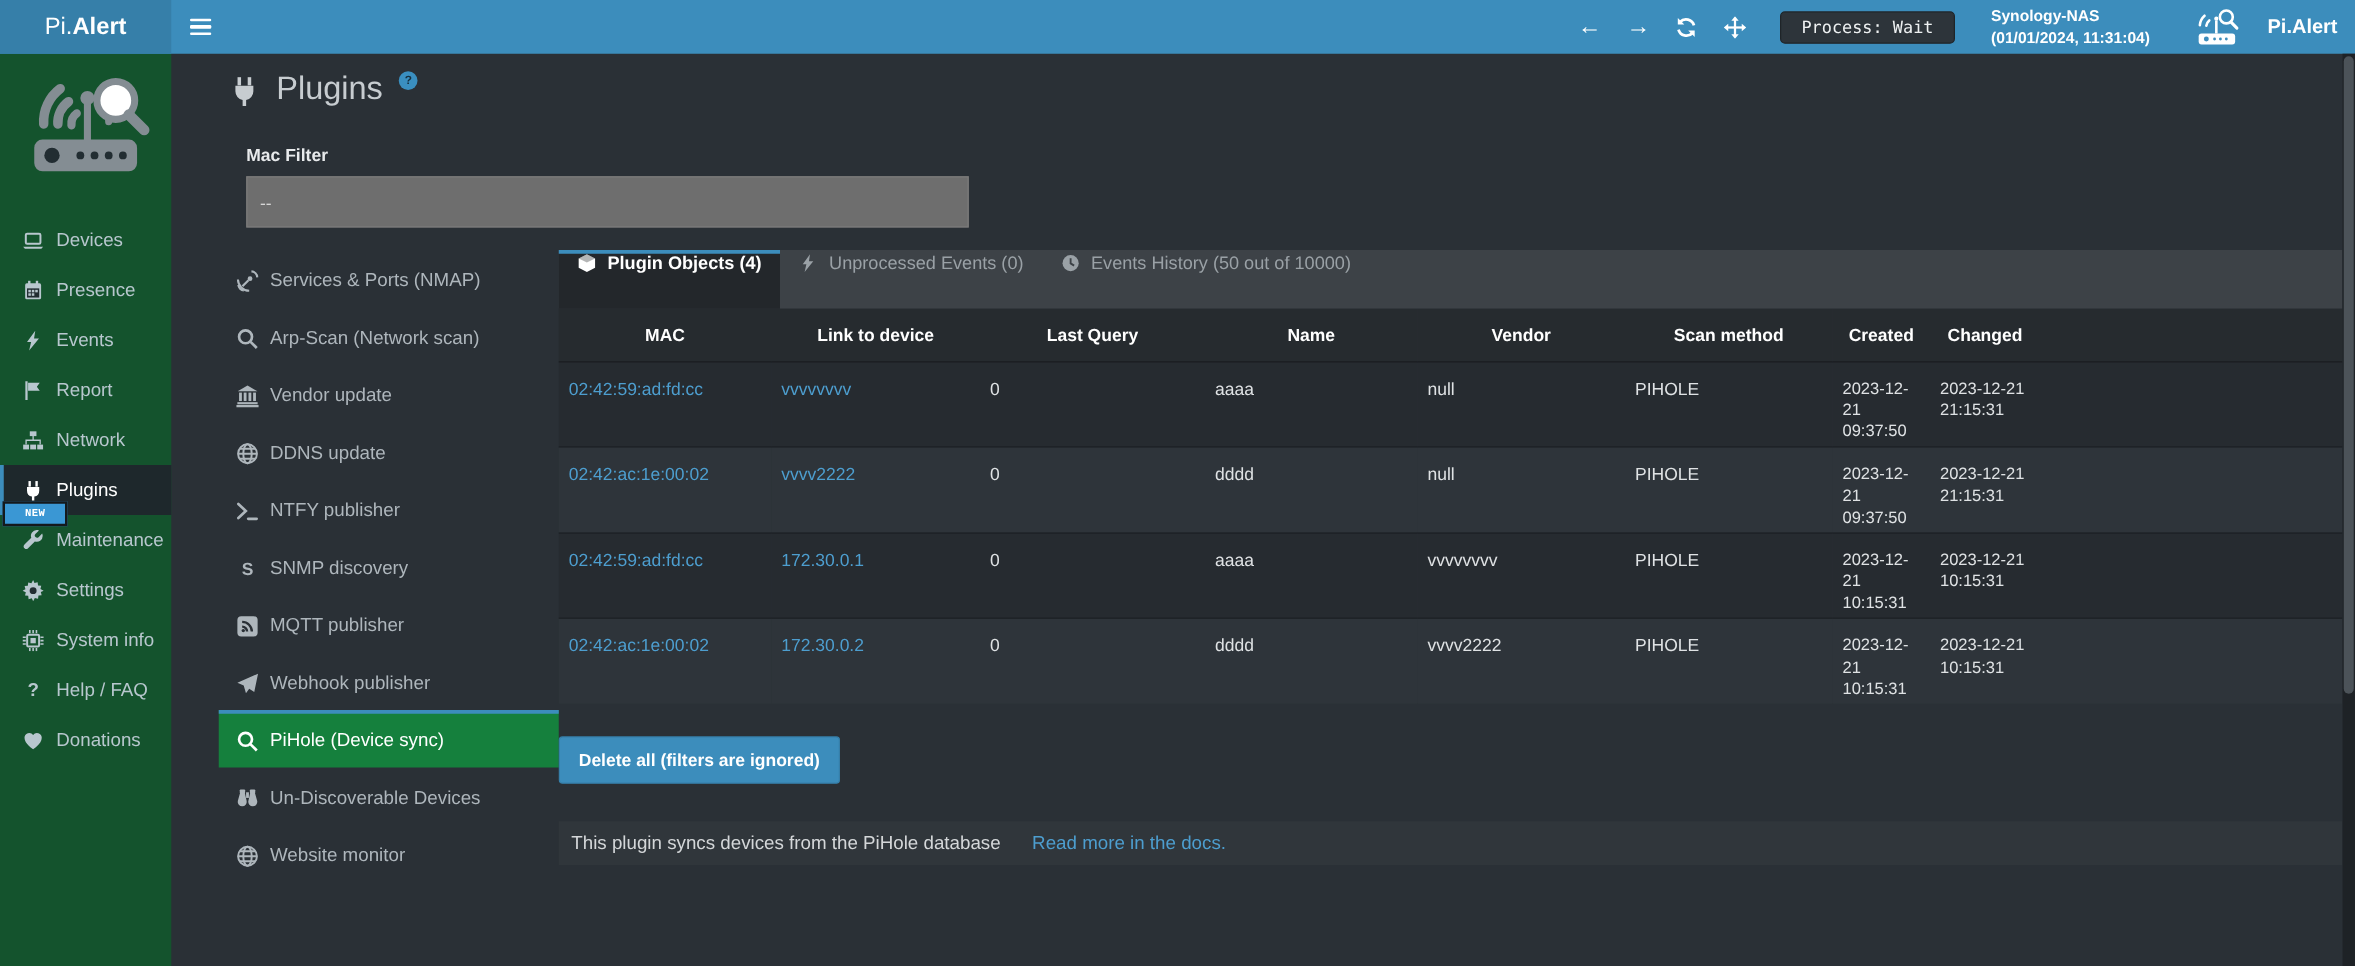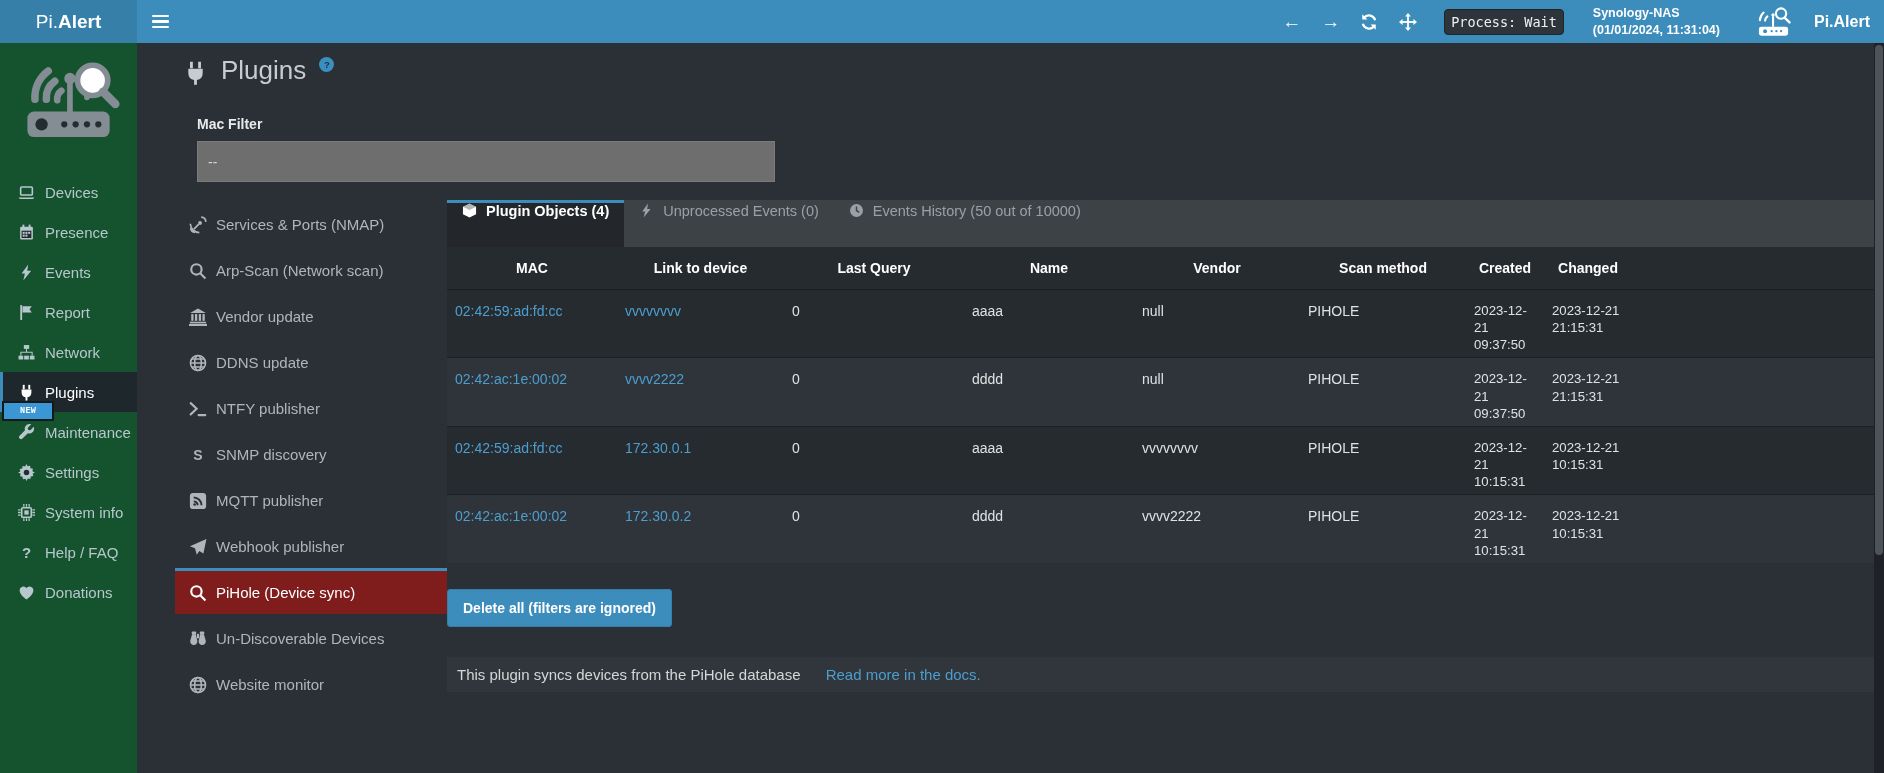--- a/index.html
+++ b/index.html
@@ -11,21 +11,21 @@
   [data-icon] svg { width:100%; height:100%; display:block; }
 
   
   .navbar { position:absolute; top:0; left:0; right:0; height:43px; background:#3c8dbc; display:flex; align-items:stretch; z-index:10; }
   .logo { width:137px; background:#367fa9; color:#fff; font-size:19px; line-height:43px; text-align:center; text-decoration:none; flex:none; }
   .logo b { font-weight:700; }
   .hamburger { width:46px; display:flex; flex-direction:column; justify-content:center; align-items:center; gap:3px; cursor:pointer; }
   .hamburger span { width:17px; height:2.5px; background:#fff; border-radius:1px; display:block; }
   .nav-right { margin-left:auto; display:flex; align-items:center; column-gap:21px; padding-right:14px; color:#fff; }
   .nav-ic { width:18px; height:18px; color:#fff; font-size:19px; line-height:18px; text-align:center; cursor:pointer; }
-  .process-badge { font-family:"DejaVu Sans Mono","Liberation Mono",monospace; font-size:13.5px; color:#eef1f2; background:#2d343a; border:1px solid #1f2428; border-radius:4px; padding:4px 6px; margin-left:6px;text-align:right; }
+  .process-badge { font-family:"DejaVu Sans Mono","Liberation Mono",monospace; font-size:13.5px; color:#eef1f2; background:#2d343a; border:1px solid #1f2428; border-radius:4px; padding:4px 16px; margin-left:6px;text-align:right; }
   .host { font-size:12.5px; font-weight:700; line-height:1.35; margin-left:8px; }
   .mini-router { width:38px; height:32px; margin-left:14px; }
   .brand-right { color:#fff; font-weight:700; font-size:16px; text-decoration:none; }
 
   
   .sidebar { position:absolute; left:0; top:39px; bottom:0; width:137px; background:#14532d; z-index:5; }
   .side-logo { width:104px; height:96px; margin:17px auto 20px; }
   .side-item { display:flex; align-items:center; height:40px; padding-left:18px; gap:10px; color:#b8c7ce; font-size:15px; text-decoration:none; position:relative; cursor:pointer; }
   .side-item.active { background:#1e282c; border-left:3px solid #3c8dbc; padding-left:15px; color:#fff; }
   .si-icon { width:17px; height:17px; flex:none; display:flex; align-items:center; justify-content:center; font-size:15px; font-weight:700; }
@@ -39,21 +39,21 @@
   .help-badge { width:15px; height:15px; border-radius:50%; background:#3a8fc0; color:#16303f; font-size:9.5px; font-weight:700; display:flex; align-items:center; justify-content:center; margin-top:1px; cursor:pointer; }
   .filter-block { margin:24px 0 0 60px; }
   .filter-block label { display:block; font-size:14px; font-weight:700; color:#e8eaec;margin-top:28px; }
   .filter-block input { margin-top:9px; width:578px; height:41px; background:#6e6e6e; border:1px solid #7b7b7b; color:#d6d6d6; font-size:14px; padding:0 10px; font-family:inherit; outline:none; }
 
   .main-row { display:flex; align-items:flex-start; margin:18px 0 0 38px; }
 
   
   .plugins-nav { width:272px; flex:none; }
   .plugin-item { display:flex; align-items:center; height:46px; padding-left:14px; gap:9px; font-size:15px; color:#aeb6bc; cursor:pointer; border-top:3px solid transparent;text-align:right; }
-  .plugin-item.active { background:#7f1d1d; border-top-color:#3c8dbc; color:#fff; }
+  .plugin-item.active { background:#15803d; border-top-color:#3c8dbc; color:#fff; }
   .pi-icon { width:18px; height:18px; flex:none; display:flex; align-items:center; justify-content:center; font-size:14px; font-weight:700; }
 
   
   .right-panel { flex:1; min-width:0; }
   .tabs { display:flex; background:#3d4247; height:47px; }
   .tab { display:flex; align-items:flex-start; gap:9px; padding:0 15px; font-size:14.5px; color:#9aa1a6; border-top:3px solid transparent; cursor:pointer; }
   .tab.active { background:#23272b; border-top-color:#3c8dbc; color:#fff; font-weight:600; }
   .tab-icon { width:15px; height:15px; flex:none; }
 
   .objects-table { width:100%; border-collapse:collapse; table-layout:fixed; font-size:14px; }

